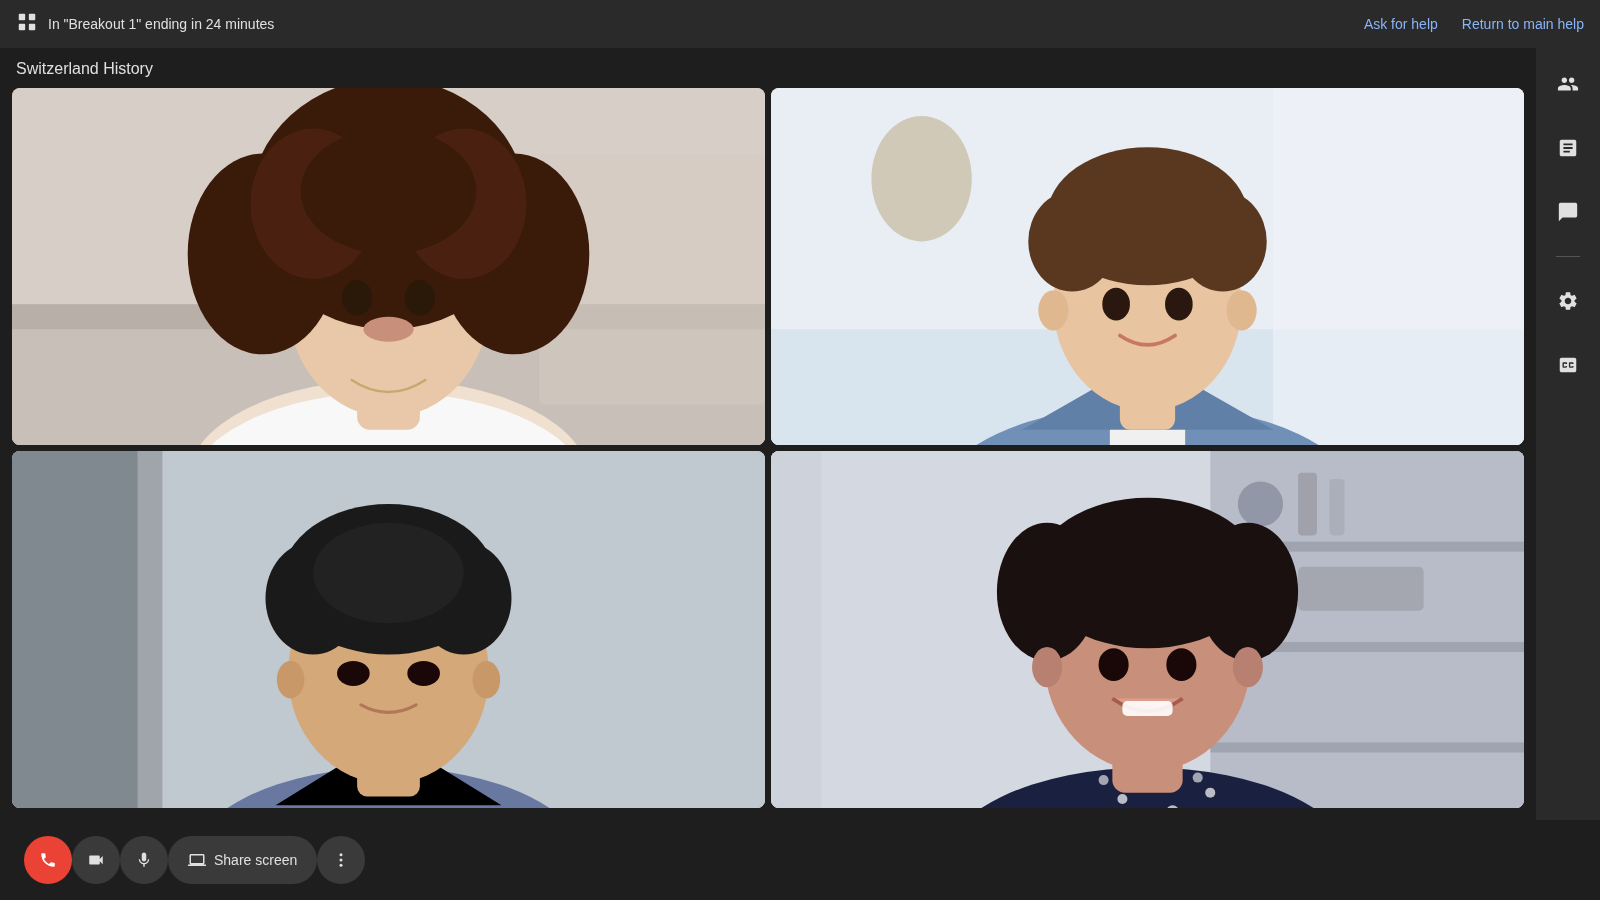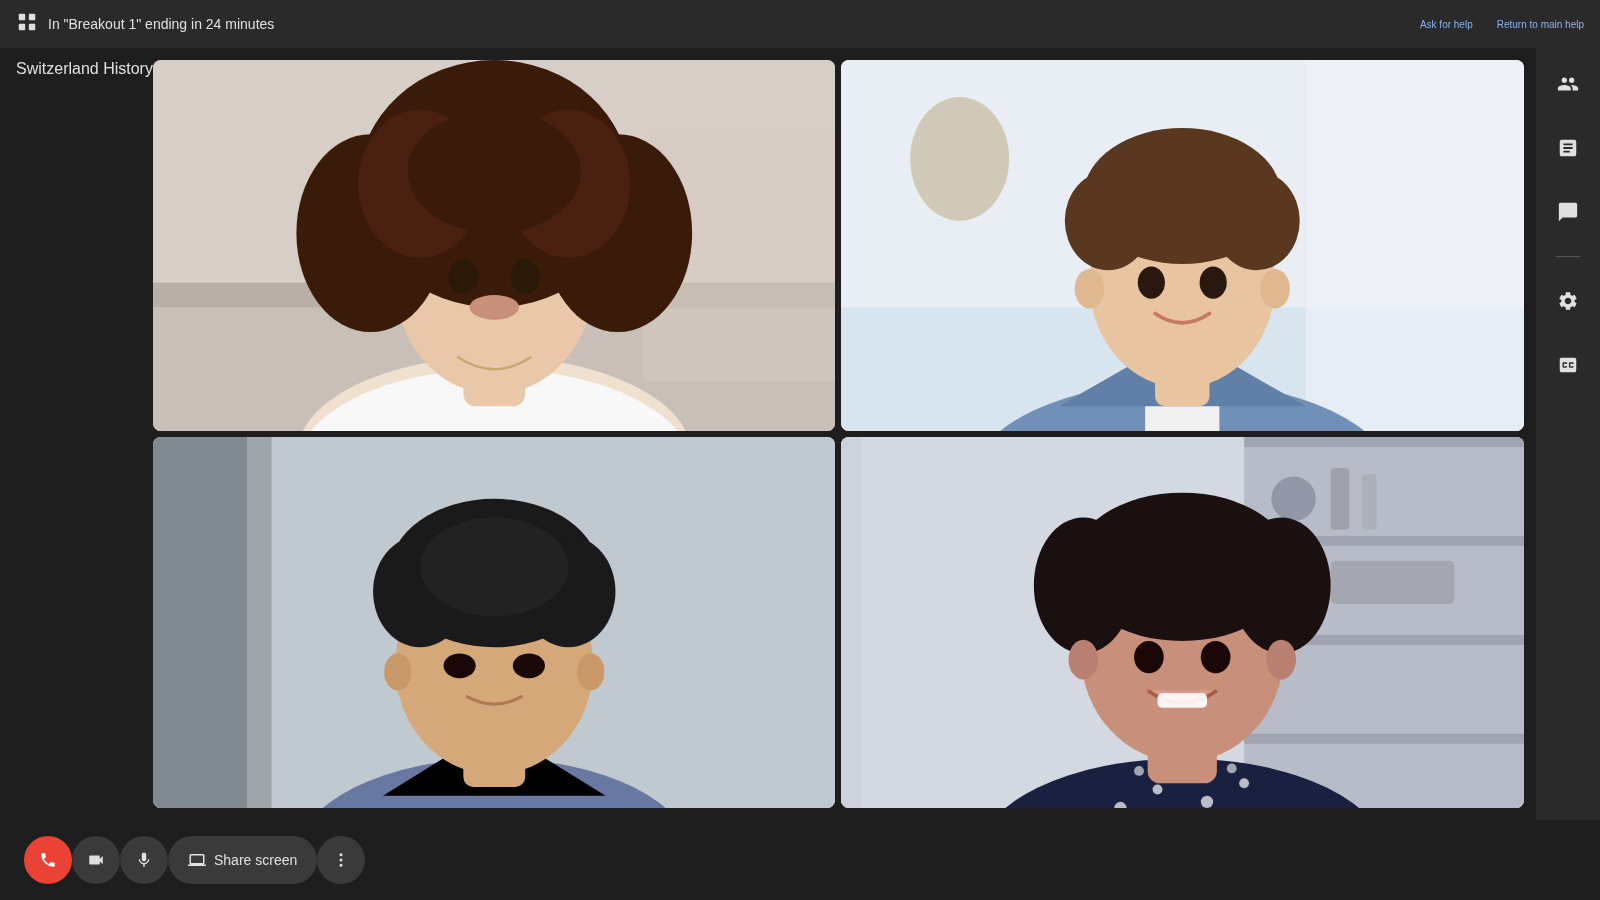--- a/index.html
+++ b/index.html
@@ -32,36 +32,36 @@
     }
 
     #top-bar-right {
       display: flex;
       align-items: center;
       gap: 24px;
     }
 
     .top-bar-link {
       color: #8ab4f8;
-      font-size: 10px;
+      font-size: 14px;
       cursor: pointer;
     }
 
     
     #main-content {
       display: flex;
       flex: 1;
       overflow: hidden;
     }
 
     
     #video-area {
       flex: 1;
       display: flex;
-      flex-direction: row;
+      flex-direction: column;
       padding: 12px 12px 12px 12px;
       gap: 0;
     }
 
     #session-title {
       color: #e0e0e0;
       font-size: 16px;
       font-weight: 500;
       margin-bottom: 10px;
       padding-left: 4px;

